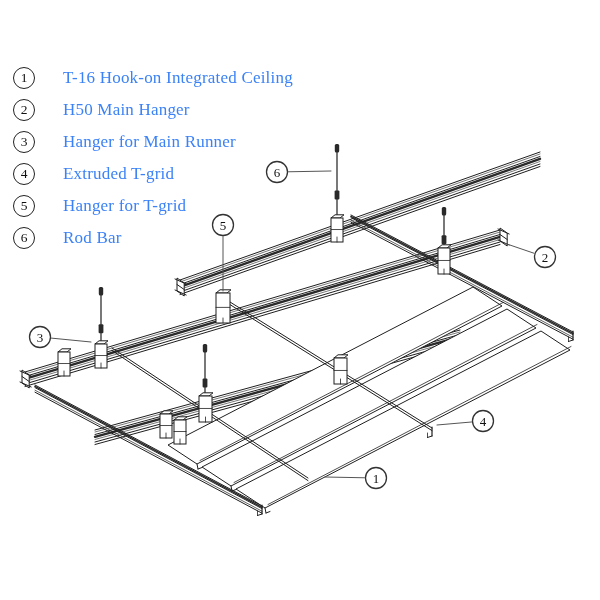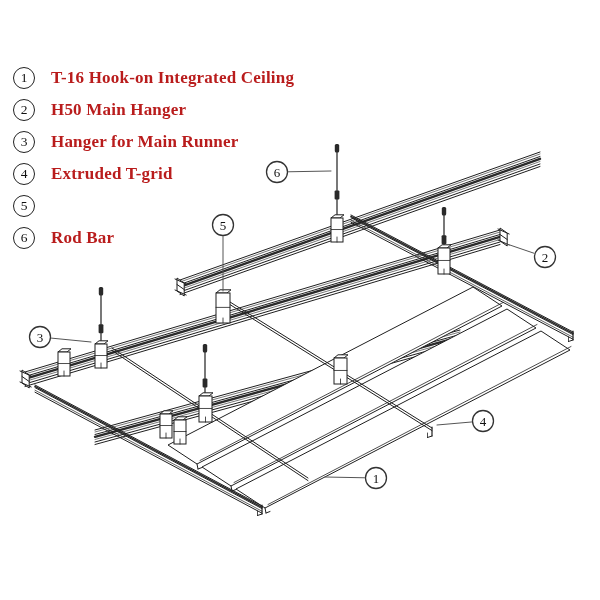--- a/index.html
+++ b/index.html
@@ -3,21 +3,21 @@
 <meta charset="utf-8">
 <style>
   html,body{margin:0;padding:0;background:#fff;}
   .stage{position:relative;width:600px;height:600px;background:#fff;overflow:hidden;
          font-family:"Liberation Serif","DejaVu Serif",serif;}
   .legend{position:absolute;left:13px;top:62px;}
   .legend-row{display:flex;align-items:center;height:32px;white-space:nowrap;}
   .lnum{display:inline-flex;align-items:center;justify-content:center;
         width:20px;height:20px;border:1.4px solid #222;border-radius:50%;
         font-size:13.5px;line-height:1;color:#111;flex:0 0 auto;}
-  .ltext{margin-left:16px;font-size:17px;color:#b91c1c;letter-spacing:0.2px;font-weight:bold;}
+  .ltext{margin-left:28px;font-size:17px;color:#3b82f6;letter-spacing:0.2px;}
   svg{position:absolute;left:0;top:0;}
   .co-num{font-family:"Liberation Serif","DejaVu Serif",serif;font-size:13px;fill:#111;}
 </style>
 </head>
 <body>
 
 <div class="stage">
   <div class="legend" id="legend">
       <div class="legend-row">
         <span class="lnum">1</span>
@@ -30,20 +30,21 @@
       <div class="legend-row">
         <span class="lnum">3</span>
         <span class="ltext">Hanger for Main Runner</span>
       </div>
       <div class="legend-row">
         <span class="lnum">4</span>
         <span class="ltext">Extruded T-grid</span>
       </div>
       <div class="legend-row">
         <span class="lnum">5</span>
+        <span class="ltext">Hanger for T-grid</span>
       </div>
       <div class="legend-row">
         <span class="lnum">6</span>
         <span class="ltext">Rod Bar</span>
       </div>
     </div>
   <svg id="diagram" width="600" height="600" viewBox="0 0 600 600">
       <line x1="180" y1="280" x2="540" y2="152" stroke="#1f1f1f" stroke-width="1" stroke-linecap="round"></line>
       <line x1="180" y1="282" x2="540" y2="154" stroke="#1f1f1f" stroke-width="0.6" stroke-linecap="round"></line>
       <line x1="180" y1="284.5" x2="540" y2="156.5" stroke="#1f1f1f" stroke-width="1" stroke-linecap="round"></line>

